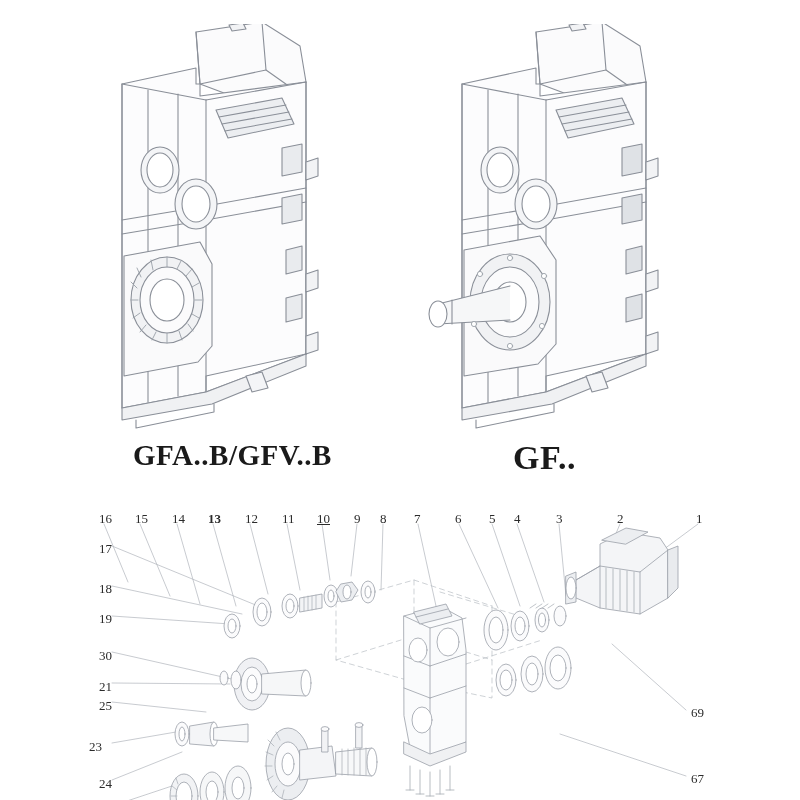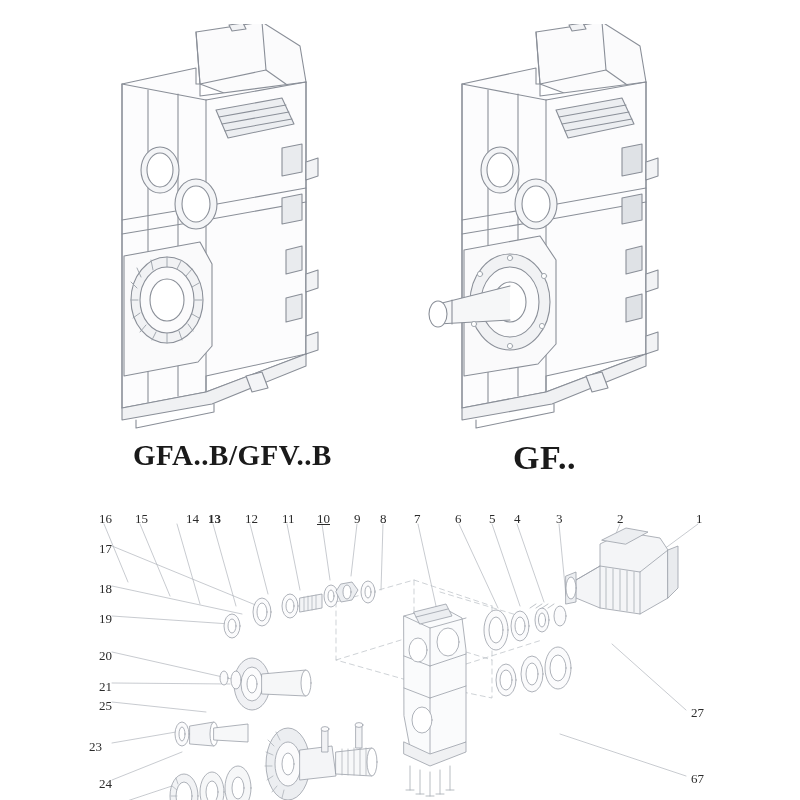--- a/index.html
+++ b/index.html
@@ -430,44 +430,44 @@
 
           <path d="M602 56 L626 44 L648 48 L626 60 Z" fill="#eceef1"></path>
         </g>
 
       </g>
     </svg>
 
     
     <div class="num" style="left:99px;  top:28px;">16</div>
     <div class="num" style="left:135px; top:28px;">15</div>
-    <div class="num" style="left:186px; top:28px;text-align:center;">14</div>
+    <div class="num" style="left:172px; top:28px;text-align:center;">14</div>
     <div class="num" style="left:208px; top:28px;font-weight:bold;">13</div>
     <div class="num" style="left:245px; top:28px;">12</div>
     <div class="num" style="left:282px; top:28px;">11</div>
     <div class="num" style="left:317px; top:28px;text-decoration:underline;">10</div>
     <div class="num" style="left:354px; top:28px;">9</div>
     <div class="num" style="left:380px; top:28px;">8</div>
     <div class="num" style="left:414px; top:28px;">7</div>
     <div class="num" style="left:455px; top:28px;">6</div>
     <div class="num" style="left:489px; top:28px;">5</div>
     <div class="num" style="left:514px; top:28px;">4</div>
     <div class="num" style="left:556px; top:28px;">3</div>
     <div class="num" style="left:617px; top:28px;">2</div>
     <div class="num" style="left:696px; top:28px;">1</div>
 
     
     <div class="num" style="left:99px; top:58px;">17</div>
     <div class="num" style="left:99px; top:98px;">18</div>
     <div class="num" style="left:99px; top:128px;text-align:center;">19</div>
-    <div class="num" style="left:99px; top:165px;">20</div>
+    <div class="num" style="left:99px; top:165px;">30</div>
     <div class="num" style="left:99px; top:196px;">21</div>
     <div class="num" style="left:99px; top:215px;">25</div>
     <div class="num" style="left:89px; top:256px;">23</div>
     <div class="num" style="left:99px; top:293px;">24</div>
     <div class="num" style="left:99px; top:320px;font-weight:bold;">25</div>
 
     
-    <div class="num" style="left:691px; top:222px;">27</div>
+    <div class="num" style="left:691px; top:222px;">69</div>
     <div class="num" style="left:691px; top:288px;">67</div>
   </div>
 
 </div>
 
 </body></html>

